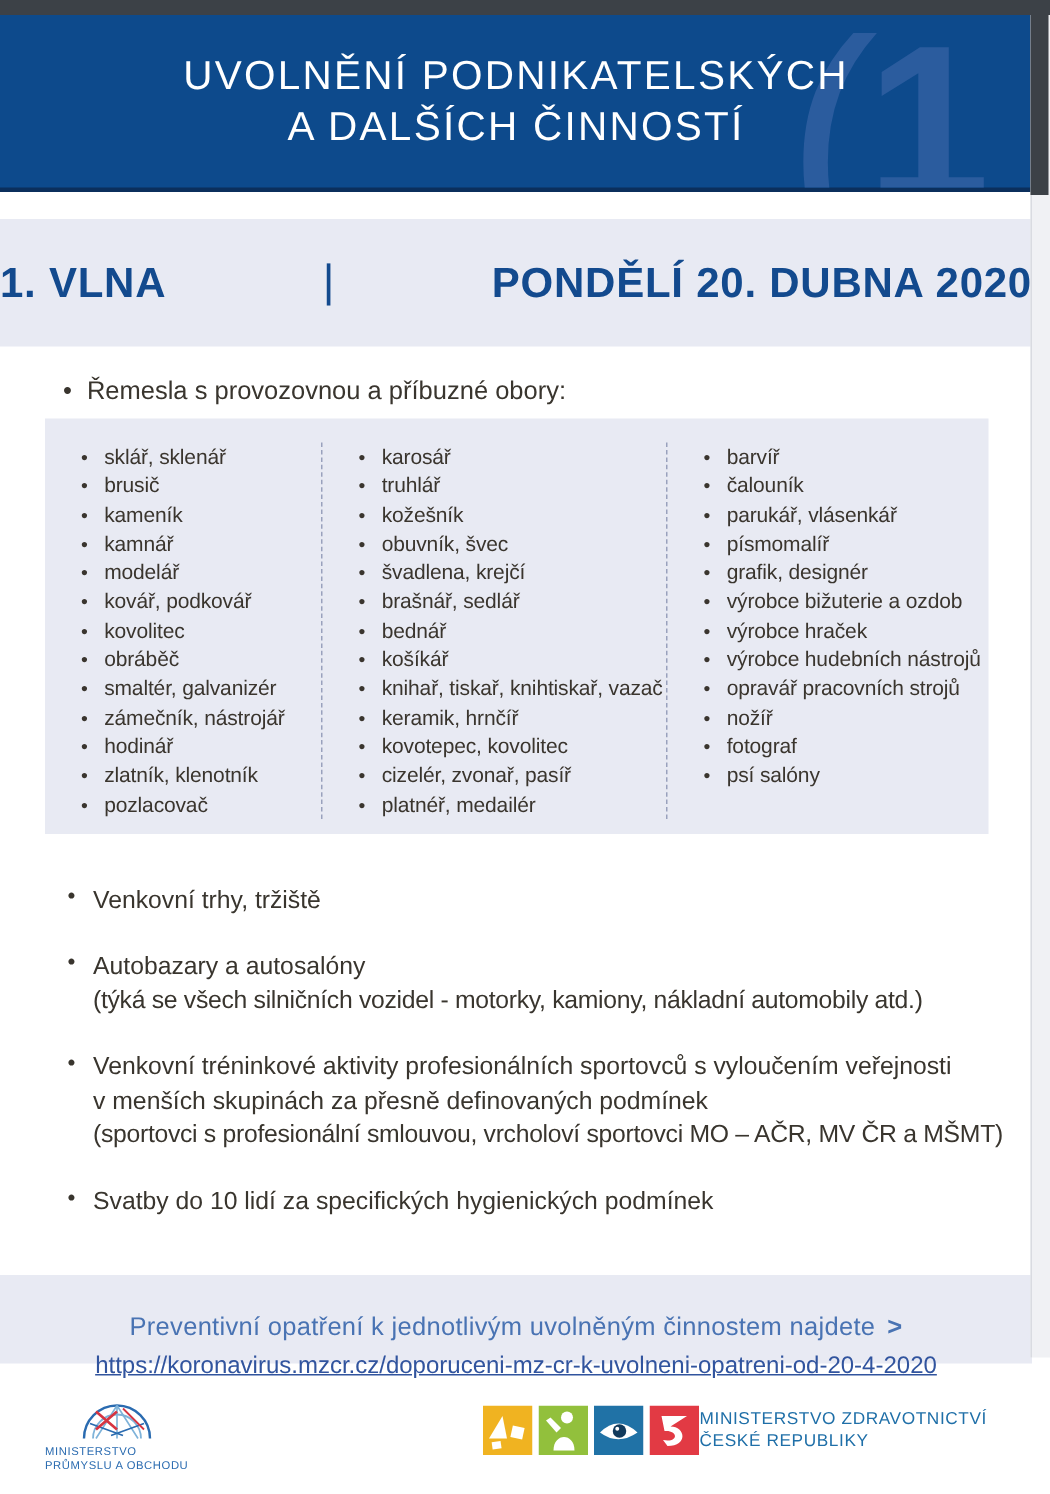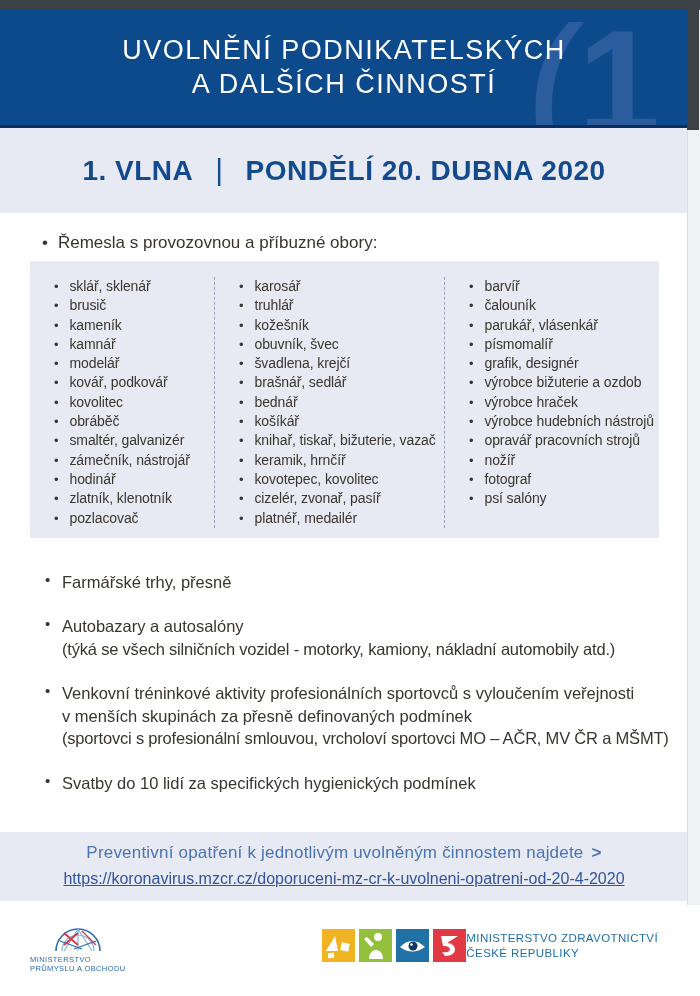--- a/index.html
+++ b/index.html
@@ -18,22 +18,22 @@
     overflow:hidden;color:#ffffff;text-align:center;
   }
   .hdr-title{padding-top:23px;font-weight:normal;font-size:27px;line-height:34px;letter-spacing:1.5px;position:relative;z-index:2;}
   .watermark{
     position:absolute;top:8px;right:28px;z-index:1;color:#2b5c9e;display:flex;align-items:flex-start;
     font-weight:bold;pointer-events:none;
   }
   .wm-paren{font-size:185px;font-weight:400;line-height:150px;margin-right:-8px;}
   .wm-one{font-size:148px;line-height:130px;}
   .wave-band{
-    height:85px;background:#e8eaf3;display:flex;align-items:center;justify-content:center;
-    color:#134a8e;font-weight:bold;font-size:28px;letter-spacing:0.5px;gap:22px;
+    height:85px;background:#e8eaf3;display:flex;align-items:center;justify-content:space-between;
+    color:#134a8e;font-weight:bold;font-size:28px;letter-spacing:0.5px;gap:22px;margin-top:18px;
   }
   .wave-sep{font-weight:400;font-size:30px;transform:translateY(-1px);}
   
   .sec-heading{margin:20px 30px 8px 42px;font-size:17px;color:#39352e;display:flex;gap:10px;align-items:baseline;}
   .trades-box{
     margin:0 29px 0 30px;background:#e8eaf3;display:flex;
     padding:16px 0 10px 0;
   }
   .tcol{box-sizing:border-box;}
   .tcol ul{list-style:none;margin:0;padding:0 0 0 24px;}
@@ -44,21 +44,21 @@
   .tcol .dot{font-size:13px;}
   
   .sections{margin:33px 28px 0 45px;}
   .section{position:relative;padding-left:17px;margin-top:22px;color:#39352e;}
   .section:first-child{margin-top:0;}
   .sdot{position:absolute;left:0;top:0;font-size:15px;}
   .sline{font-size:16.5px;line-height:22.5px;white-space:nowrap;}
   .snote{font-size:16.5px;line-height:22.5px;white-space:nowrap;letter-spacing:-0.2px;}
   
   .footer-band{
-    margin-top:38px;height:69px;background:#e8eaf3;text-align:center;box-sizing:border-box;padding-top:11px;
+    margin-top:38px;height:59px;background:#e8eaf3;text-align:center;box-sizing:border-box;padding-top:25px;
   }
   .footer-link{font-size:17px;color:#4973b3;letter-spacing:0.2px;}
   .footer-link .arrow{font-weight:bold;margin-left:8px;}
   .footer-url{font-size:16px;color:#31549e;margin-top:7px;text-decoration:underline;}
   
   .logos{margin:18px 30px 0 30px;display:flex;justify-content:space-between;align-items:flex-start;}
   .mpo{display:flex;flex-direction:column;align-items:center;}
   .mpo-text{margin-top:2px;font-size:7.5px;line-height:9px;color:#2a6bb0;letter-spacing:0.4px;}
   .mzcr{display:flex;align-items:center;gap:0;margin-top:10px;}
   .tiles{display:flex;gap:4px;}
@@ -182,21 +182,21 @@
           <li>
             <span class="dot">•</span>
             <span>bednář</span>
           </li>
           <li>
             <span class="dot">•</span>
             <span>košíkář</span>
           </li>
           <li>
             <span class="dot">•</span>
-            <span>knihař, tiskař, bižuterie, vazač</span>
+            <span>knihař, tiskař, knihtiskař, vazač</span>
           </li>
           <li>
             <span class="dot">•</span>
             <span>keramik, hrnčíř</span>
           </li>
           <li>
             <span class="dot">•</span>
             <span>kovotepec, kovolitec</span>
           </li>
           <li>
@@ -260,21 +260,21 @@
             <span>psí salóny</span>
           </li>
         </ul>
       </div>
   </div>
 
   <div class="sections">
       <div class="section">
         <span class="sdot">•</span>
         <div>
-          <div class="sline">Farmářské trhy, přesně</div>
+          <div class="sline">Venkovní trhy, tržiště</div>
         </div>
       </div>
       <div class="section">
         <span class="sdot">•</span>
         <div>
           <div class="sline">Autobazary a autosalóny</div>
           <div class="snote">(týká se všech silničních vozidel - motorky, kamiony, nákladní automobily atd.)</div>
         </div>
       </div>
       <div class="section">

